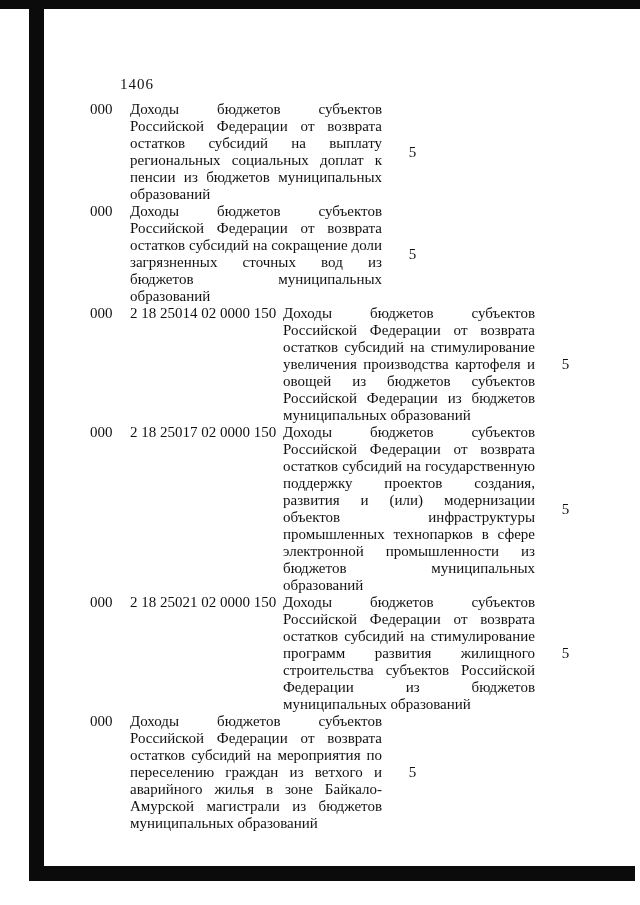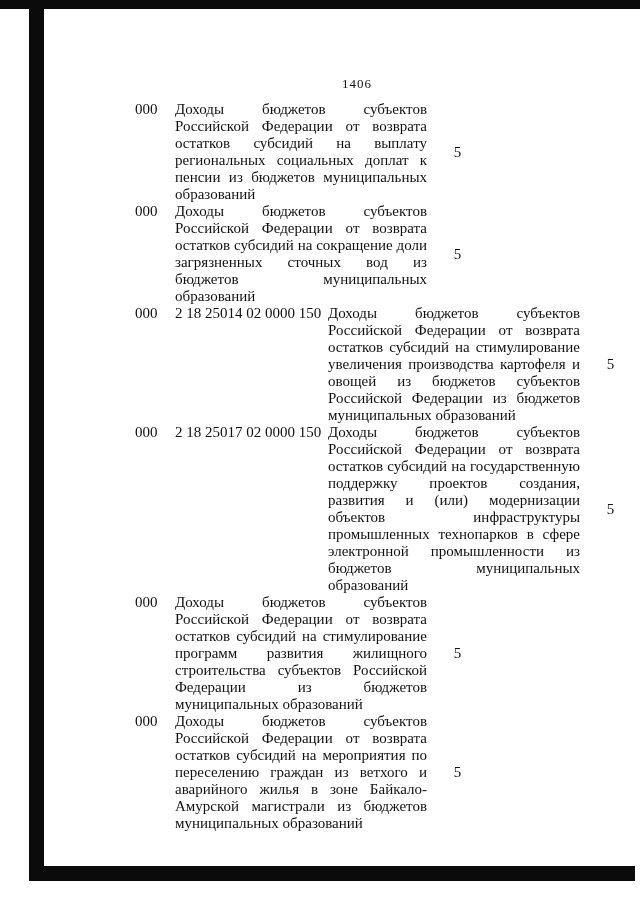--- a/index.html
+++ b/index.html
@@ -29,36 +29,34 @@
   }
   .bar-bottom {
     left: 29px; top: 866px;
     width: 606px; height: 15px;
   }
   .page-number {
     position: absolute;
     top: 76px;
     left: 120px;
     width: 474px;
-    text-align: center;
-    font-size: 13px;
+    font-size: 15px;
     letter-spacing: 1px;
   }
   .table {
     position: absolute;
     top: 101px;
     left: 90px;
     width: 506px;
     font-size: 15px;
     line-height: 17px;
   }
   .row {
     display: flex;
     align-items: stretch;
-    margin-left: 45px;
   }
   .col {
     flex: none;
   }
   .col-admin {
     width: 40px;
     white-space: nowrap;
   }
   .col-code {
     width: 153px;
@@ -105,20 +103,21 @@
 
   <div class="row">
     <div class="col col-admin">000</div>
     <div class="col col-code">2 18 25017 02 0000 150</div>
     <div class="col col-desc">Доходы бюджетов субъектов Российской Федерации от возврата остатков субсидий на государственную поддержку проектов создания, развития и (или) модернизации объектов инфраструктуры промышленных технопарков в сфере электронной промышленности из бюджетов муниципальных образований</div>
     <div class="col col-val">5</div>
   </div>
 
   <div class="row">
     <div class="col col-admin">000</div>
+    <div class="col col-code">2 18 25021 02 0000 150</div>
     <div class="col col-desc">Доходы бюджетов субъектов Российской Федерации от возврата остатков субсидий на стимулирование программ развития жилищного строительства субъектов Российской Федерации из бюджетов муниципальных образований</div>
     <div class="col col-val">5</div>
   </div>
 
   <div class="row">
     <div class="col col-admin">000</div>
     <div class="col col-desc">Доходы бюджетов субъектов Российской Федерации от возврата остатков субсидий на мероприятия по переселению граждан из ветхого и аварийного жилья в зоне Байкало-Амурской магистрали из бюджетов муниципальных образований</div>
     <div class="col col-val">5</div>
   </div>
 </div>

